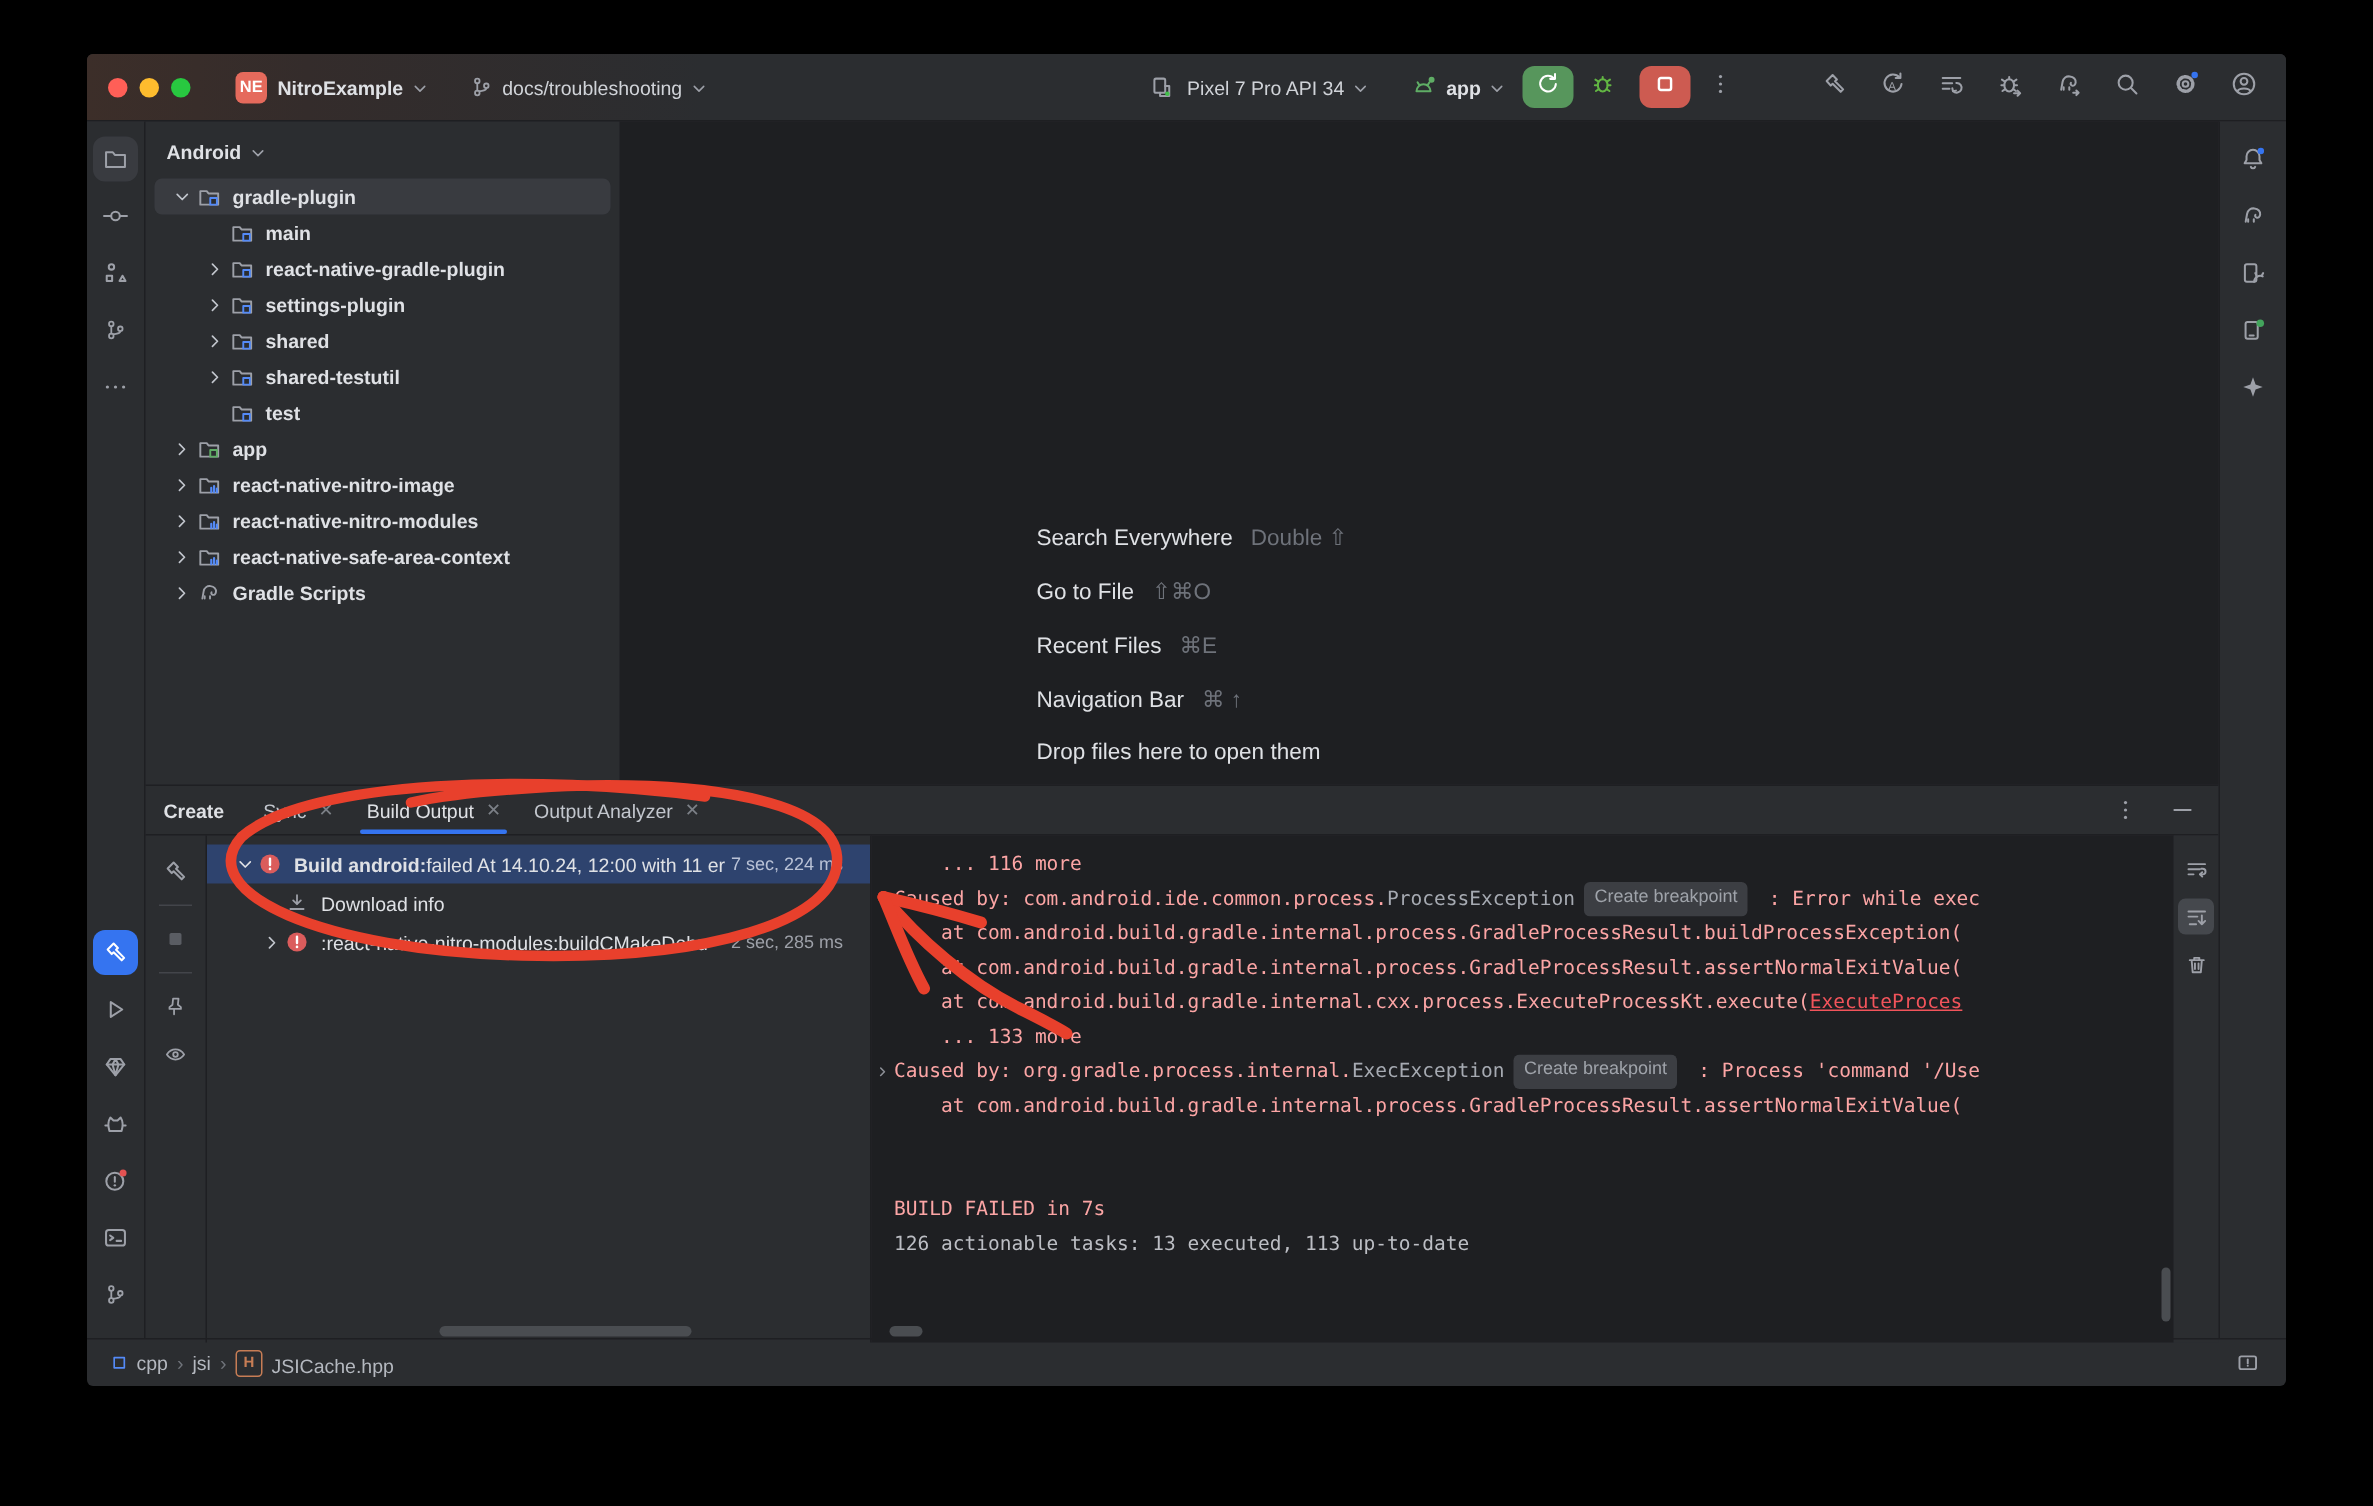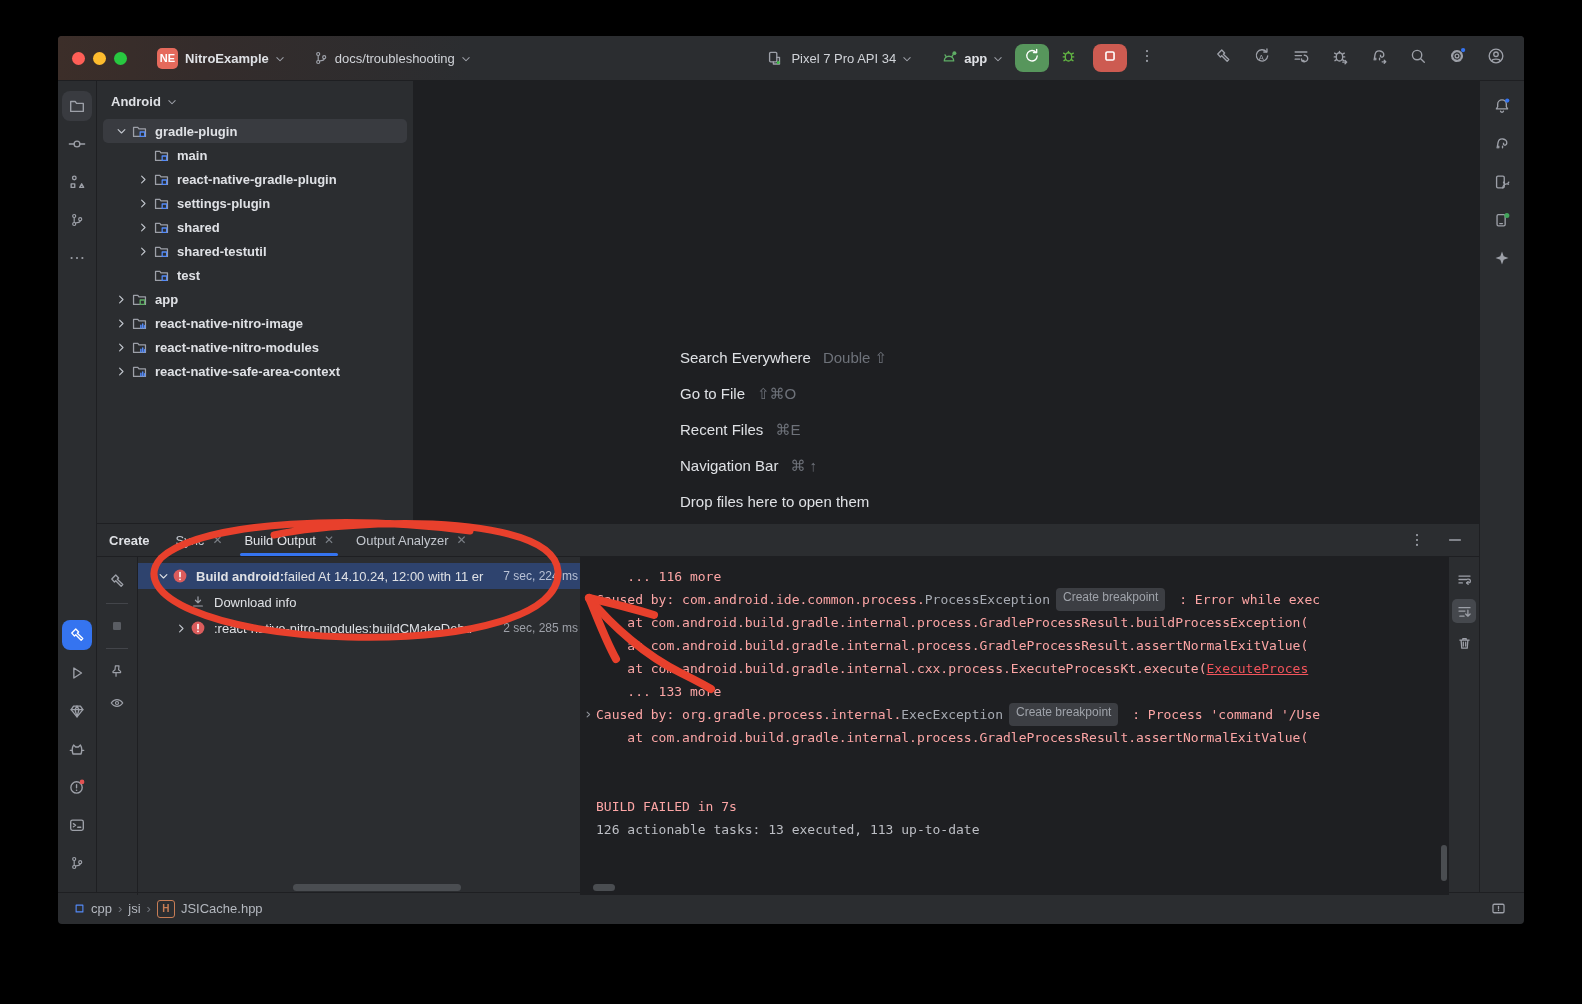--- a/index.html
+++ b/index.html
@@ -33,39 +33,39 @@
   
   .project{width:316px;flex:0 0 316px;border-right:1px solid #1e1f22;padding-top:8px;overflow:hidden;}
   .proj-head{display:flex;align-items:center;padding:4px 0 10px 14px;font-weight:700;font-size:13px;}
   .tree-row{display:flex;align-items:center;height:24px;font-size:13px;font-weight:600;color:#dfe1e5;
     margin:0 6px;border-radius:5px;white-space:nowrap;}
   .tree-row.sel{background:#393b40;}
   .t-chev{width:20px;flex:0 0 20px;display:flex;justify-content:center;}
   .t-ico{width:18px;flex:0 0 18px;display:flex;margin-right:6px;}
   
   .editor{flex:1;background:#1e1f22;position:relative;min-width:0;}
-  .shortcuts{position:absolute;left:266px;top:268px;}
+  .shortcuts{position:absolute;left:277px;top:268px;}
   .sc-row{display:flex;align-items:baseline;height:36px;font-size:15px;}
   .sc-label{color:#dfe1e5;font-weight:500;}
   .sc-keys{color:#6e727a;margin-left:12px;}
   
   .build{height:371px;flex:0 0 371px;border-top:1px solid #1e1f22;display:flex;flex-direction:column;min-width:0;}
   .build-head{height:32px;flex:0 0 32px;display:flex;align-items:center;padding:0 12px;border-bottom:1px solid #1e1f22;}
   .build-title{font-size:13px;font-weight:700;margin-right:26px;}
   .tab{display:flex;align-items:center;height:32px;margin-right:22px;position:relative;font-size:13px;color:#c2c6cd;}
   .tab.active{color:#dfe1e5;}
   .tab.active:after{content:"";position:absolute;left:-4px;right:-4px;bottom:0;height:3px;border-radius:2px;background:#3574f0;}
   .tab .x{color:#7c8087;font-size:12px;margin-left:8px;}
   .bh-right{margin-left:auto;display:flex;align-items:center;gap:14px;}
   .build-body{flex:1;display:flex;min-height:0;}
   .btools{width:40px;flex:0 0 40px;border-right:1px solid #1e1f22;display:flex;flex-direction:column;align-items:center;padding-top:8px;}
   .btool{width:28px;height:28px;margin:2px 0;display:flex;align-items:center;justify-content:center;border-radius:6px;}
   .bt-sep{width:22px;height:1px;background:#43454a;margin:6px 0;}
   .btree{width:442px;flex:0 0 442px;border-right:1px solid #1e1f22;padding-top:6px;position:relative;overflow:hidden;}
-  .brow{display:flex;align-items:center;height:26px;font-size:13px;white-space:nowrap;padding-right:2px;}
+  .brow{display:flex;align-items:center;height:26px;font-size:13px;white-space:nowrap;padding-right:18px;}
   .brow.sel{background:#2e436e;}
   .brow .dur{margin-left:auto;color:#9da0a8;font-size:12px;}
   .brow.sel .dur{color:#b9c2d6;}
   .b-chev{width:18px;flex:0 0 18px;display:flex;justify-content:center;}
   .b-ico{width:18px;flex:0 0 18px;display:flex;margin-right:6px;}
   .console{flex:1;background:#1e1f22;position:relative;overflow:hidden;padding:8px 0 0 2px;
     font-family:"DejaVu Sans Mono",monospace;font-size:13px;line-height:23px;}
   .cline{display:flex;white-space:pre;overflow:hidden;}
   .gutter{width:13px;flex:0 0 13px;display:flex;align-items:center;}
   .c-err{color:#fca5a5;}
@@ -75,21 +75,21 @@
   .c-badge{display:inline-block;background:#3c3e43;color:#9fa3aa;border-radius:4px;padding:0 7px;
     margin:0 6px;font-family:"Liberation Sans",sans-serif;font-size:12px;line-height:19px;}
   .ctools{width:30px;flex:0 0 30px;display:flex;flex-direction:column;align-items:center;padding-top:10px;gap:8px;background:#2b2d30;}
   .ctool{width:24px;height:24px;display:flex;align-items:center;justify-content:center;border-radius:5px;}
   .ctool.active{background:#45484d;}
   .hscroll{position:absolute;height:7px;border-radius:4px;background:#4a4d51;bottom:4px;}
   .vscroll{position:absolute;width:6px;border-radius:3px;background:#4a4d51;right:2px;}
   
   .status{height:31px;flex:0 0 31px;border-top:1px solid #1e1f22;display:flex;align-items:center;
     padding:0 14px;font-size:13px;color:#b4b8bf;}
-  .crumb{display:flex;align-items:center;margin-right:6px;}
+  .crumb{display:flex;align-items:flex-end;margin-right:6px;}
   .crumb-sep{color:#6f737a;margin-right:6px;}
   .hfile{width:16px;height:16px;border:1.5px solid #c77d55;color:#c77d55;border-radius:3px;font-size:10px;
     font-weight:700;display:inline-flex;align-items:center;justify-content:center;margin-right:6px;}
   .status-right{margin-left:auto;display:flex;}
   
   .annot{position:absolute;left:0;top:0;width:1582px;height:1004px;pointer-events:none;z-index:60;}
 </style>
 </head>
 <body>
 
@@ -473,20 +473,34 @@
                     <path d="M7.5 5.5l4.5 4.5-4.5 4.5"></path>
                   </svg>
                 </span>
                 <span class="t-ico">
                   <svg viewBox="0 0 20 20" width="17" height="17" fill="none" stroke="#9da0a8" stroke-width="1.5" stroke-linecap="round" stroke-linejoin="round">
                     <path d="M3 5.2h5l1.4 1.8H17v8.8H3z"></path>
                     <path d="M11.6 15.4v-3.4M13.8 15.4v-4.8M16 15.4v-2.8" stroke="#548af7" stroke-width="1.7"></path>
                   </svg>
                 </span>
                 <span>react-native-safe-area-context</span>
+              </div>
+              <div class="tree-row" style="padding-left: 8px;">
+                <span class="t-chev">
+                  <svg viewBox="0 0 20 20" width="15" height="15" fill="none" stroke="#c2c6cd" stroke-width="1.5" stroke-linecap="round" stroke-linejoin="round">
+                    <path d="M7.5 5.5l4.5 4.5-4.5 4.5"></path>
+                  </svg>
+                </span>
+                <span class="t-ico">
+                  <svg viewBox="0 0 20 20" width="17" height="17" fill="none" stroke="#9da0a8" stroke-width="1.5" stroke-linecap="round" stroke-linejoin="round">
+                    <path d="M4.6 14.2l1-5.7C6.1 5.6 8.4 4.1 11 4.4c2.9.3 4.6 2.3 4.3 4.6-.2 1.7-1.5 2.6-2.7 2.2-1-.3-1.3-1.3-.8-2"></path>
+                    <path d="M6.4 14.2v-1.8M10.6 14.2v-1.8"></path>
+                  </svg>
+                </span>
+                <span>Gradle Scripts</span>
               </div>
             </div>
         </div>
 
         <div class="editor">
           <div class="shortcuts" id="shortcuts">
               <div class="sc-row">
                 <span class="sc-label">Search Everywhere</span>
                 <span class="sc-keys">Double ⇧</span>
               </div>

